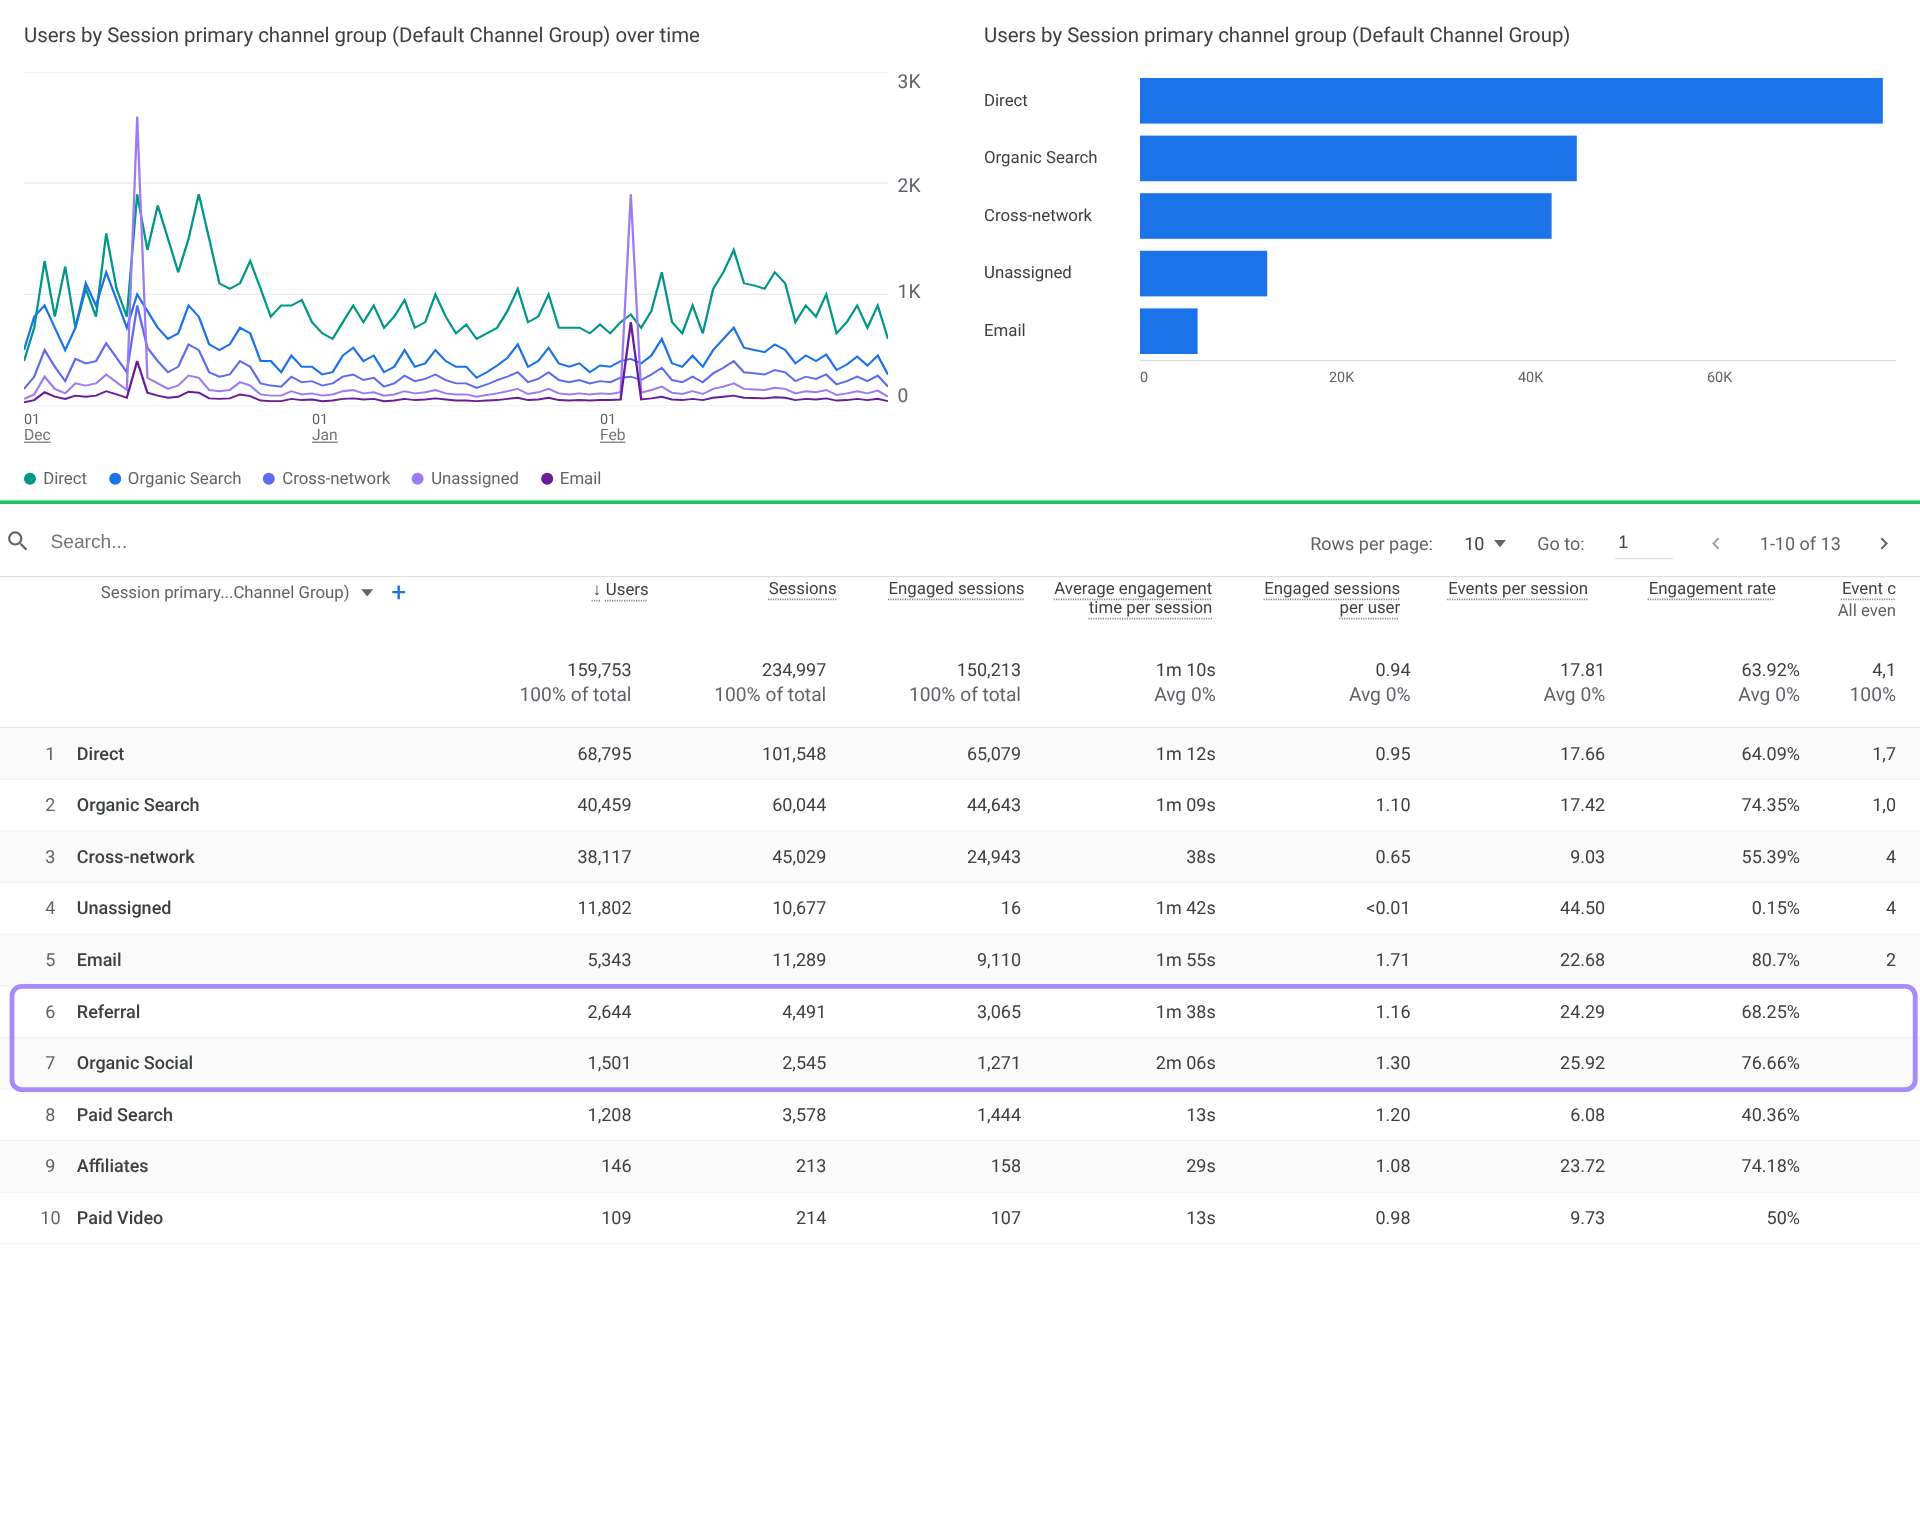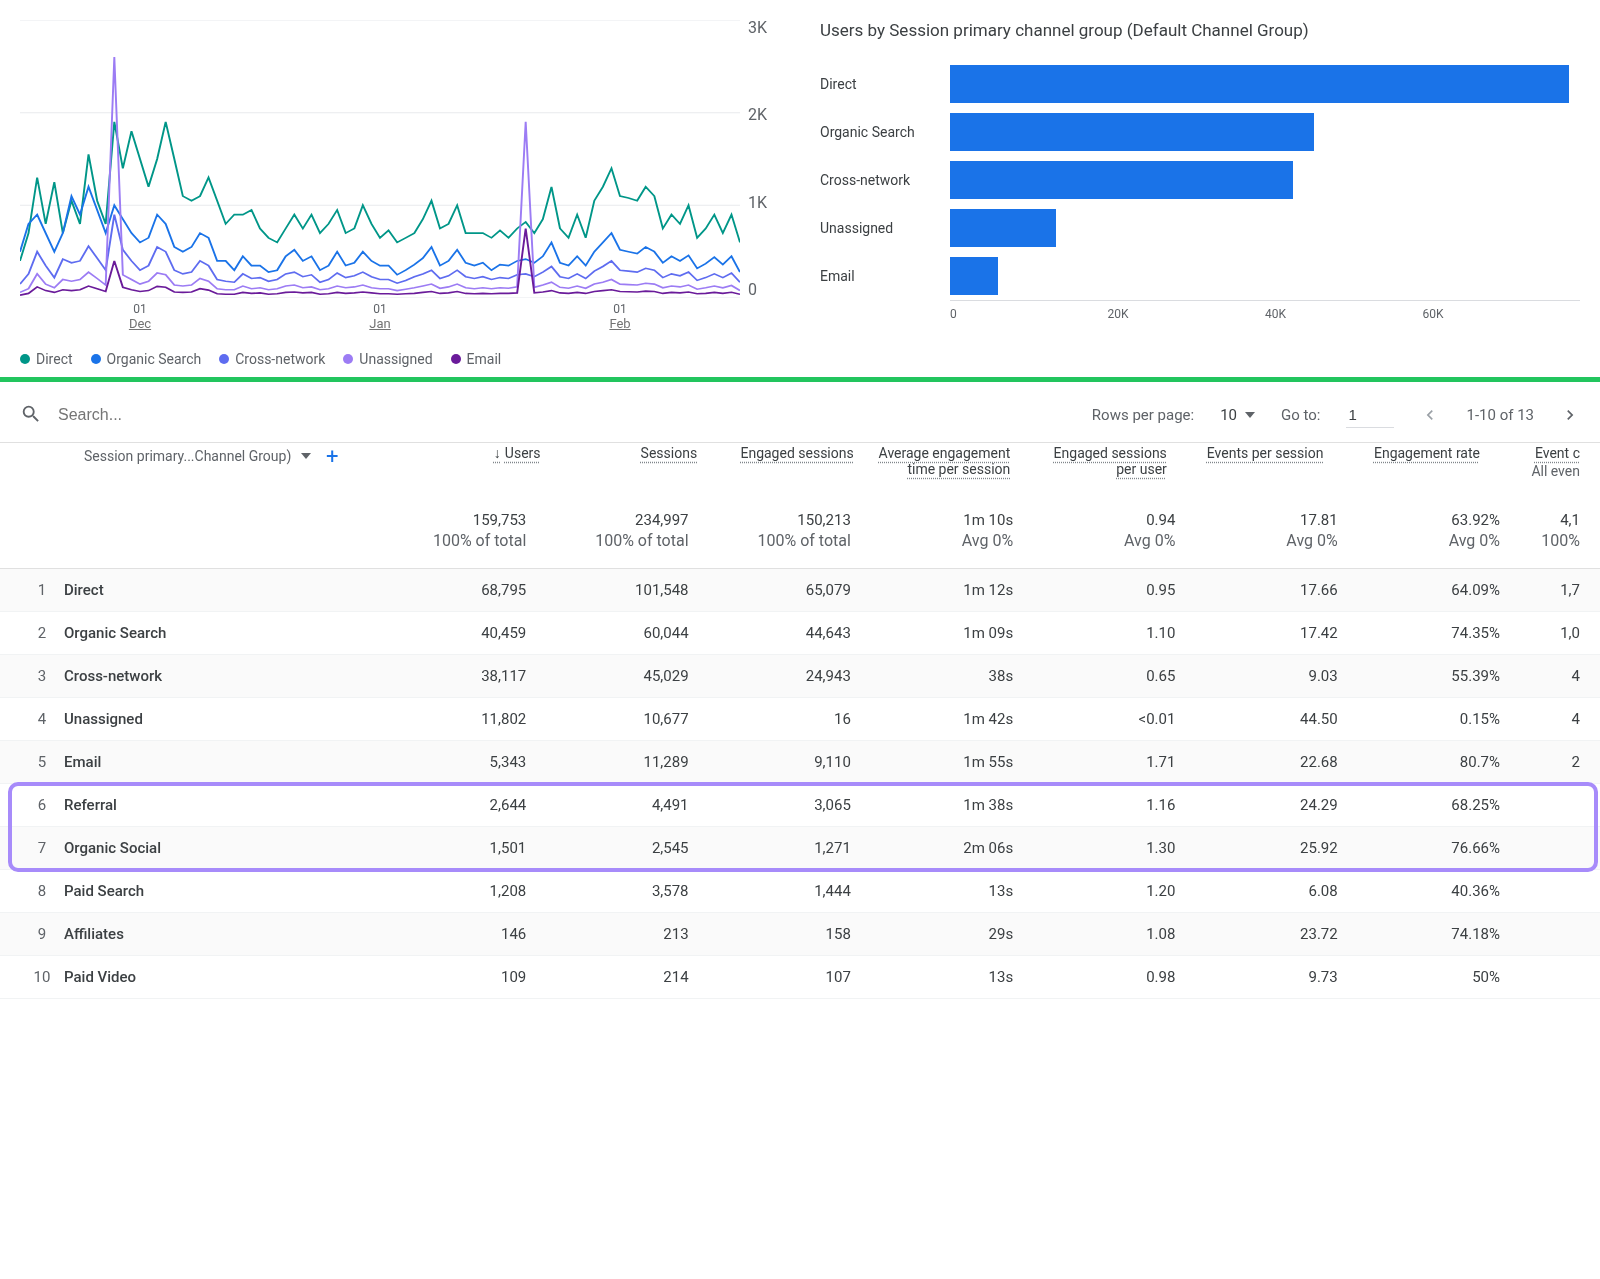--- a/index.html
+++ b/index.html
@@ -42,21 +42,21 @@
     font-size:16px;
   }
   .y-ticks div { text-align:left; line-height:1; }
   .x-ticks {
     display:flex;
     margin-top:4px;
     color:#5f6368;
     font-size:12px;
     padding-right:40px;
   }
-  .x-ticks div { flex:1; text-align:center; }
+  .x-ticks div { flex:1; }
   .x-ticks .sub { font-size:13px; color:#737373;text-decoration:underline; }
 
   .legend {
     display:flex;
     gap:18px;
     margin-top:20px;
     font-size:14px;
     color:#5f6368;
     flex-wrap:wrap;
   }
@@ -94,22 +94,22 @@
     padding-top:6px;
     color:#5f6368;
     font-size:12px;
   }
   .bar-axis div { flex:1; text-align:left; }
 
   
   .toolbar {
     display:flex;
     align-items:center;
-    padding: 20px 20px 14px 20px;
-    border-top:5px solid #22c55e;
+    padding: 20px 20px 14px 4px;
+    border-top:3px solid #22c55e;
     gap:20px;
   }
   .search {
     display:flex;
     align-items:center;
     gap:14px;
     flex:1;
   }
   .search svg { width:22px; height:22px; fill:#5f6368; }
   .search input {
@@ -213,20 +213,21 @@
     border-right:5px solid transparent;
     border-top:6px solid #5f6368;
     display:inline-block;
   }
 </style>
 </head>
 <body>
 
 <div class="top">
   <div class="panel">
+    <div class="panel-title">Users by Session primary channel group (Default Channel Group) over time</div>
     <div class="line-chart-wrap">
       <div class="line-chart">
         <svg id="line-svg" viewBox="0 0 600 278" preserveAspectRatio="none">
             <line x1="0" x2="600" y1="0" y2="0" stroke="#e8eaed" stroke-width="1"></line>
             <line x1="0" x2="600" y1="92.66666666666666" y2="92.66666666666666" stroke="#e8eaed" stroke-width="1"></line>
             <line x1="0" x2="600" y1="185.33333333333331" y2="185.33333333333331" stroke="#e8eaed" stroke-width="1"></line>
             <line x1="0" x2="600" y1="278" y2="278" stroke="#e8eaed" stroke-width="1"></line>
             <path d="M0.0 240.9 L7.1 213.1 L14.3 157.5 L21.4 203.9 L28.6 162.2 L35.7 213.1 L42.9 180.7 L50.0 203.9 L57.1 134.4 L64.3 180.7 L71.4 203.9 L78.6 101.9 L85.7 148.3 L92.9 111.2 L100.0 139.0 L107.1 166.8 L114.3 139.0 L121.4 101.9 L128.6 139.0 L135.7 176.1 L142.9 180.7 L150.0 176.1 L157.1 157.5 L164.3 180.7 L171.4 203.9 L178.6 194.6 L185.7 194.6 L192.9 190.0 L200.0 208.5 L207.1 217.8 L214.3 222.4 L221.4 208.5 L228.6 194.6 L235.7 208.5 L242.9 194.6 L250.0 213.1 L257.1 203.9 L264.3 190.0 L271.4 213.1 L278.6 208.5 L285.7 185.3 L292.9 203.9 L300.0 217.8 L307.1 210.4 L314.3 222.4 L321.4 217.8 L328.6 213.1 L335.7 199.2 L342.9 180.7 L350.0 208.5 L357.1 203.9 L364.3 185.3 L371.4 213.1 L378.6 213.1 L385.7 213.1 L392.9 217.8 L400.0 210.4 L407.1 217.8 L414.3 208.5 L421.4 202.0 L428.6 213.1 L435.7 199.2 L442.9 166.8 L450.0 208.5 L457.1 217.8 L464.3 194.6 L471.4 217.8 L478.6 180.7 L485.7 166.8 L492.9 148.3 L500.0 176.1 L507.1 177.9 L514.3 180.7 L521.4 166.8 L528.6 176.1 L535.7 208.5 L542.9 194.6 L550.0 203.9 L557.1 185.3 L564.3 217.8 L571.4 208.5 L578.6 194.6 L585.7 213.1 L592.9 194.6 L600.0 222.4" fill="none" stroke="#009688" stroke-width="1.6"></path>
             <path d="M0.0 231.7 L7.1 203.9 L14.3 194.6 L21.4 213.1 L28.6 231.7 L35.7 213.1 L42.9 176.1 L50.0 194.6 L57.1 166.8 L64.3 190.0 L71.4 213.1 L78.6 185.3 L85.7 199.2 L92.9 213.1 L100.0 222.4 L107.1 217.8 L114.3 194.6 L121.4 203.9 L128.6 227.0 L135.7 231.7 L142.9 227.0 L150.0 213.1 L157.1 217.8 L164.3 240.9 L171.4 240.9 L178.6 250.2 L185.7 236.3 L192.9 245.6 L200.0 245.6 L207.1 252.1 L214.3 250.2 L221.4 236.3 L228.6 229.8 L235.7 240.9 L242.9 236.3 L250.0 250.2 L257.1 245.6 L264.3 231.7 L271.4 245.6 L278.6 242.8 L285.7 231.7 L292.9 240.9 L300.0 245.6 L307.1 245.6 L314.3 254.8 L321.4 250.2 L328.6 244.6 L335.7 238.2 L342.9 227.0 L350.0 245.6 L357.1 240.9 L364.3 229.8 L371.4 242.8 L378.6 245.6 L385.7 242.8 L392.9 250.2 L400.0 244.6 L407.1 245.6 L414.3 240.9 L421.4 239.1 L428.6 242.8 L435.7 236.3 L442.9 222.4 L450.0 242.8 L457.1 245.6 L464.3 236.3 L471.4 245.6 L478.6 231.7 L485.7 222.4 L492.9 213.1 L500.0 229.8 L507.1 231.7 L514.3 233.5 L521.4 227.0 L528.6 231.7 L535.7 242.8 L542.9 236.3 L550.0 240.9 L557.1 235.4 L564.3 248.3 L571.4 243.7 L578.6 237.2 L585.7 244.6 L592.9 236.3 L600.0 252.1" fill="none" stroke="#1a73e8" stroke-width="1.6"></path>
             <path d="M0.0 264.1 L7.1 253.9 L14.3 231.7 L21.4 245.6 L28.6 257.6 L35.7 239.1 L42.9 242.8 L50.0 240.9 L57.1 226.1 L64.3 238.2 L71.4 250.2 L78.6 194.6 L85.7 229.8 L92.9 240.9 L100.0 250.2 L107.1 245.6 L114.3 227.0 L121.4 231.7 L128.6 250.2 L135.7 253.9 L142.9 252.1 L150.0 240.9 L157.1 245.6 L164.3 259.5 L171.4 261.3 L178.6 262.2 L185.7 253.9 L192.9 258.5 L200.0 257.6 L207.1 261.3 L214.3 259.5 L221.4 253.9 L228.6 252.1 L235.7 256.7 L242.9 254.8 L250.0 262.2 L257.1 259.5 L264.3 253.0 L271.4 257.6 L278.6 255.8 L285.7 252.1 L292.9 256.7 L300.0 259.5 L307.1 259.5 L314.3 263.2 L321.4 260.4 L328.6 256.7 L335.7 253.9 L342.9 250.2 L350.0 258.5 L357.1 255.8 L364.3 250.2 L371.4 256.7 L378.6 258.5 L385.7 256.7 L392.9 259.5 L400.0 257.6 L407.1 258.5 L414.3 254.8 L421.4 253.9 L428.6 256.7 L435.7 252.1 L442.9 246.5 L450.0 256.7 L457.1 258.5 L464.3 253.9 L471.4 258.5 L478.6 251.1 L485.7 246.5 L492.9 240.9 L500.0 250.2 L507.1 251.1 L514.3 252.1 L521.4 248.3 L528.6 250.2 L535.7 257.6 L542.9 253.9 L550.0 255.8 L557.1 252.1 L564.3 260.4 L571.4 257.6 L578.6 253.9 L585.7 257.6 L592.9 253.0 L600.0 262.2" fill="none" stroke="#5e6cf0" stroke-width="1.6"></path>

